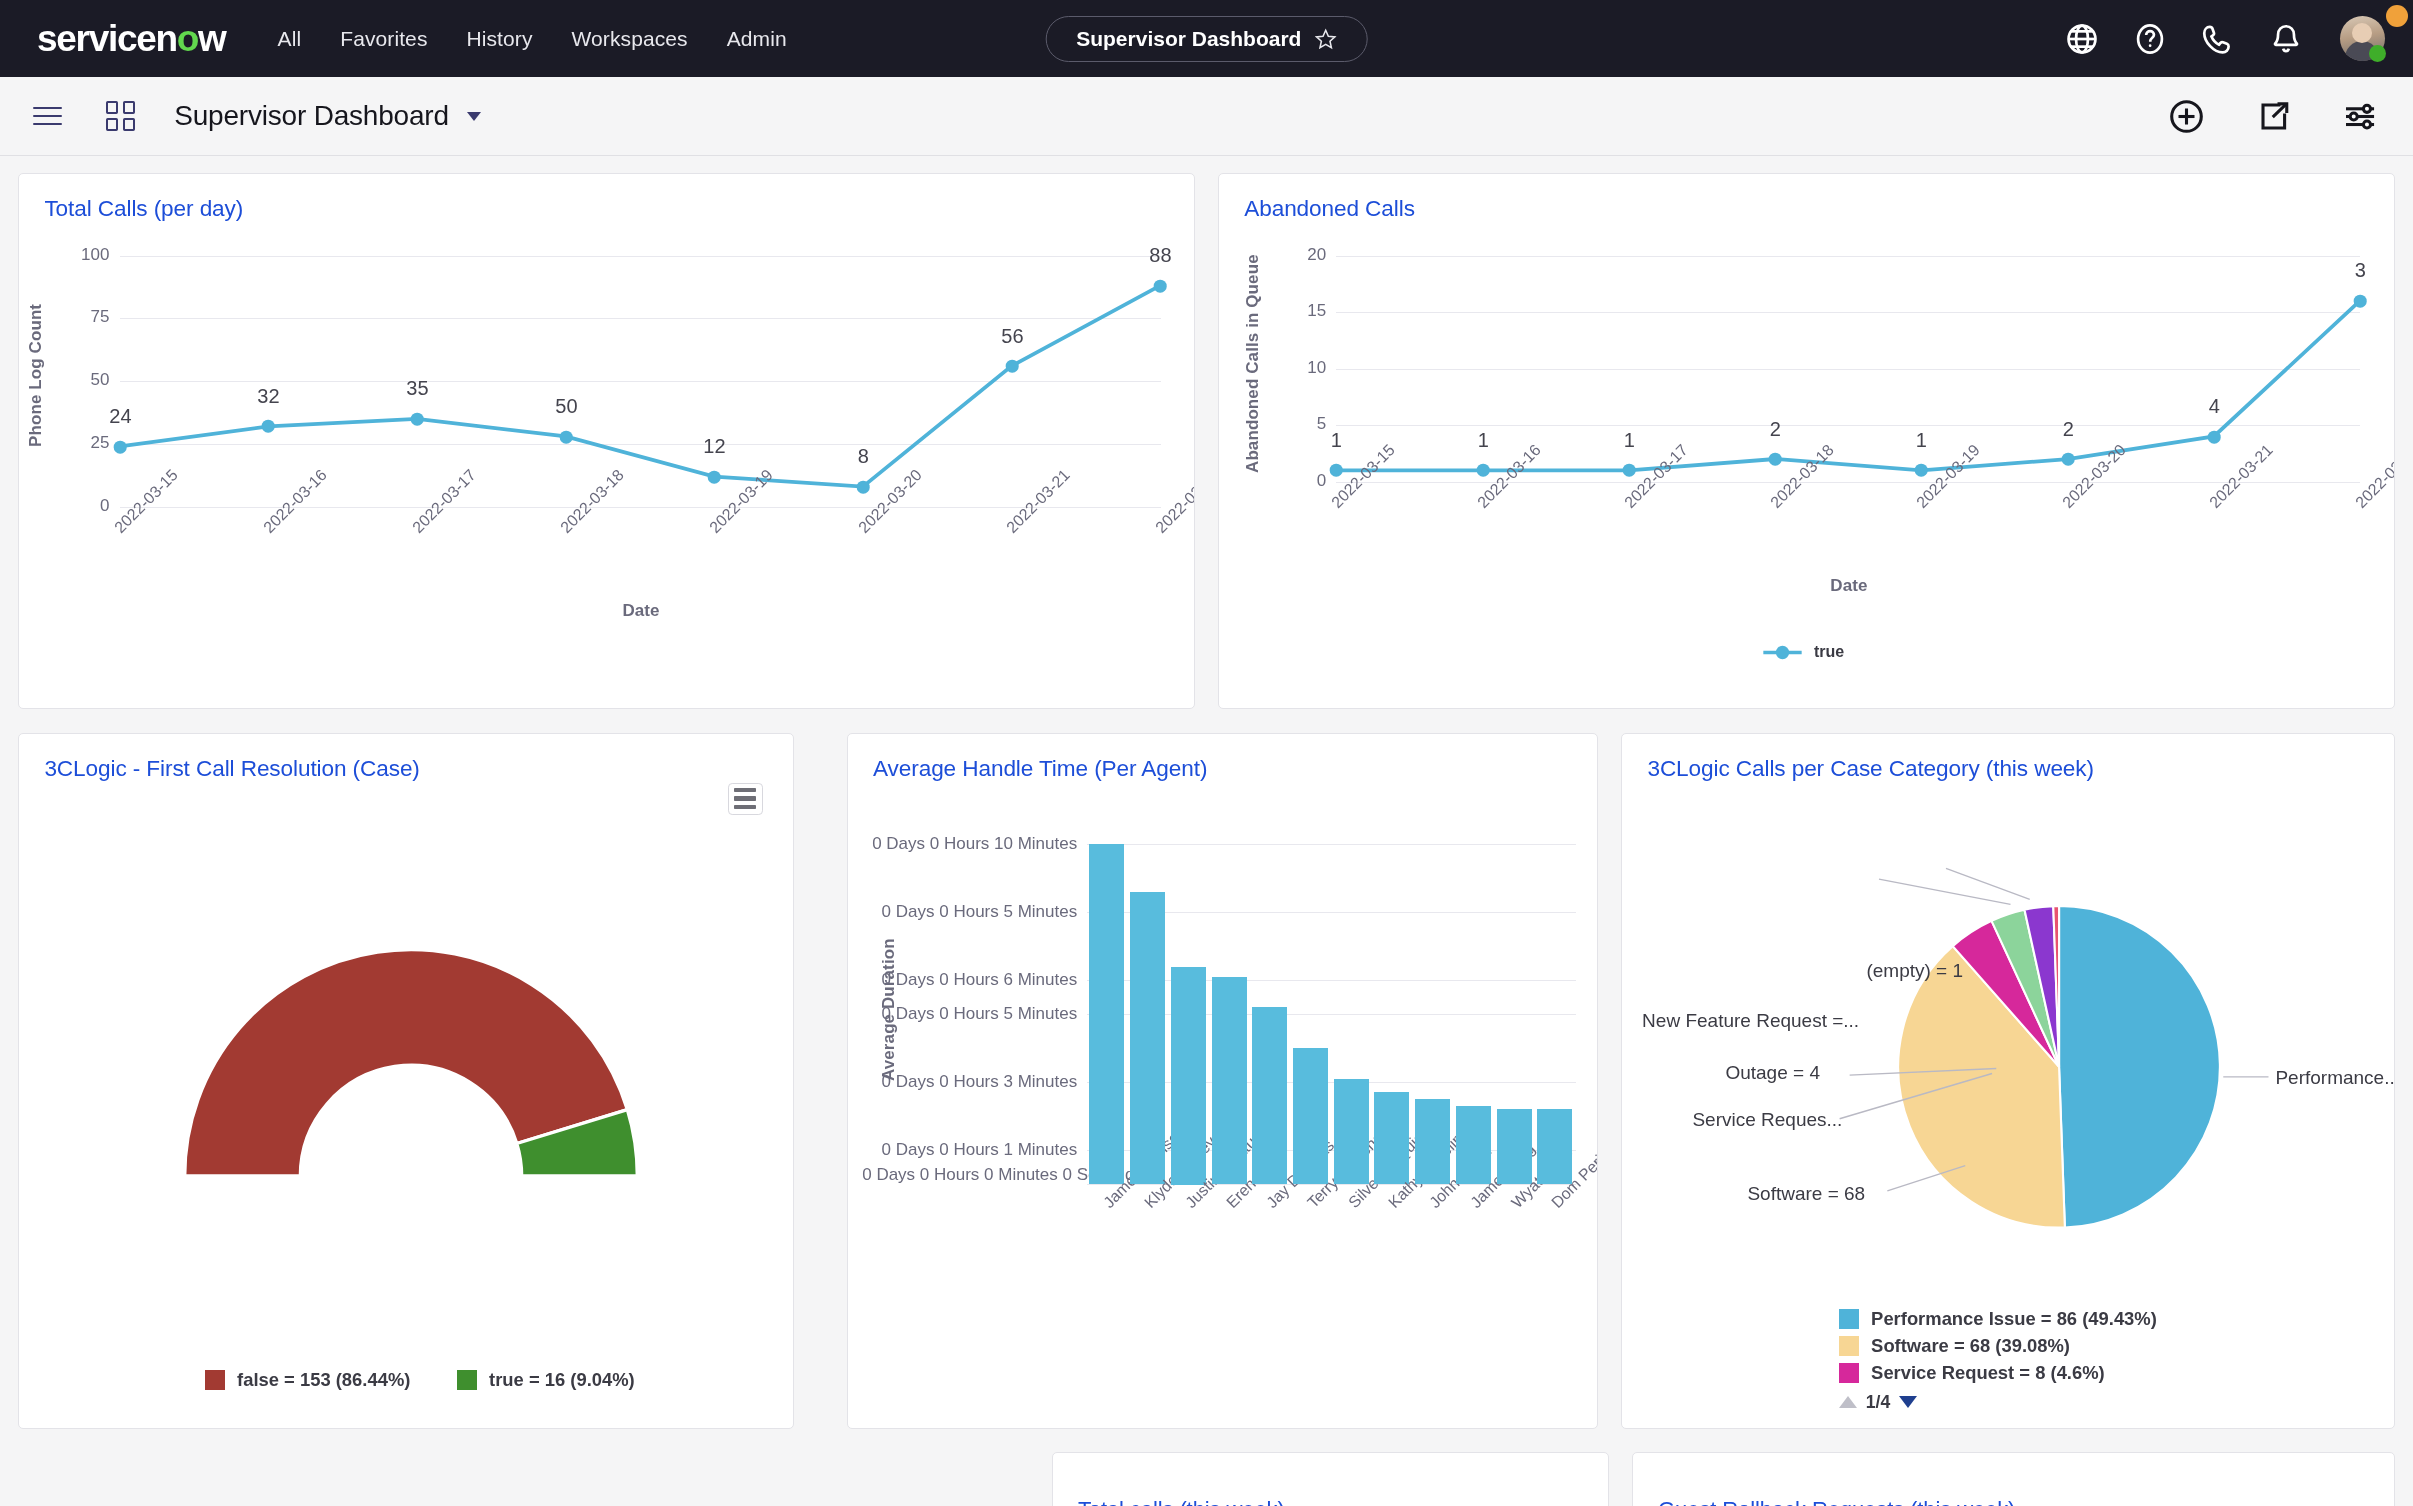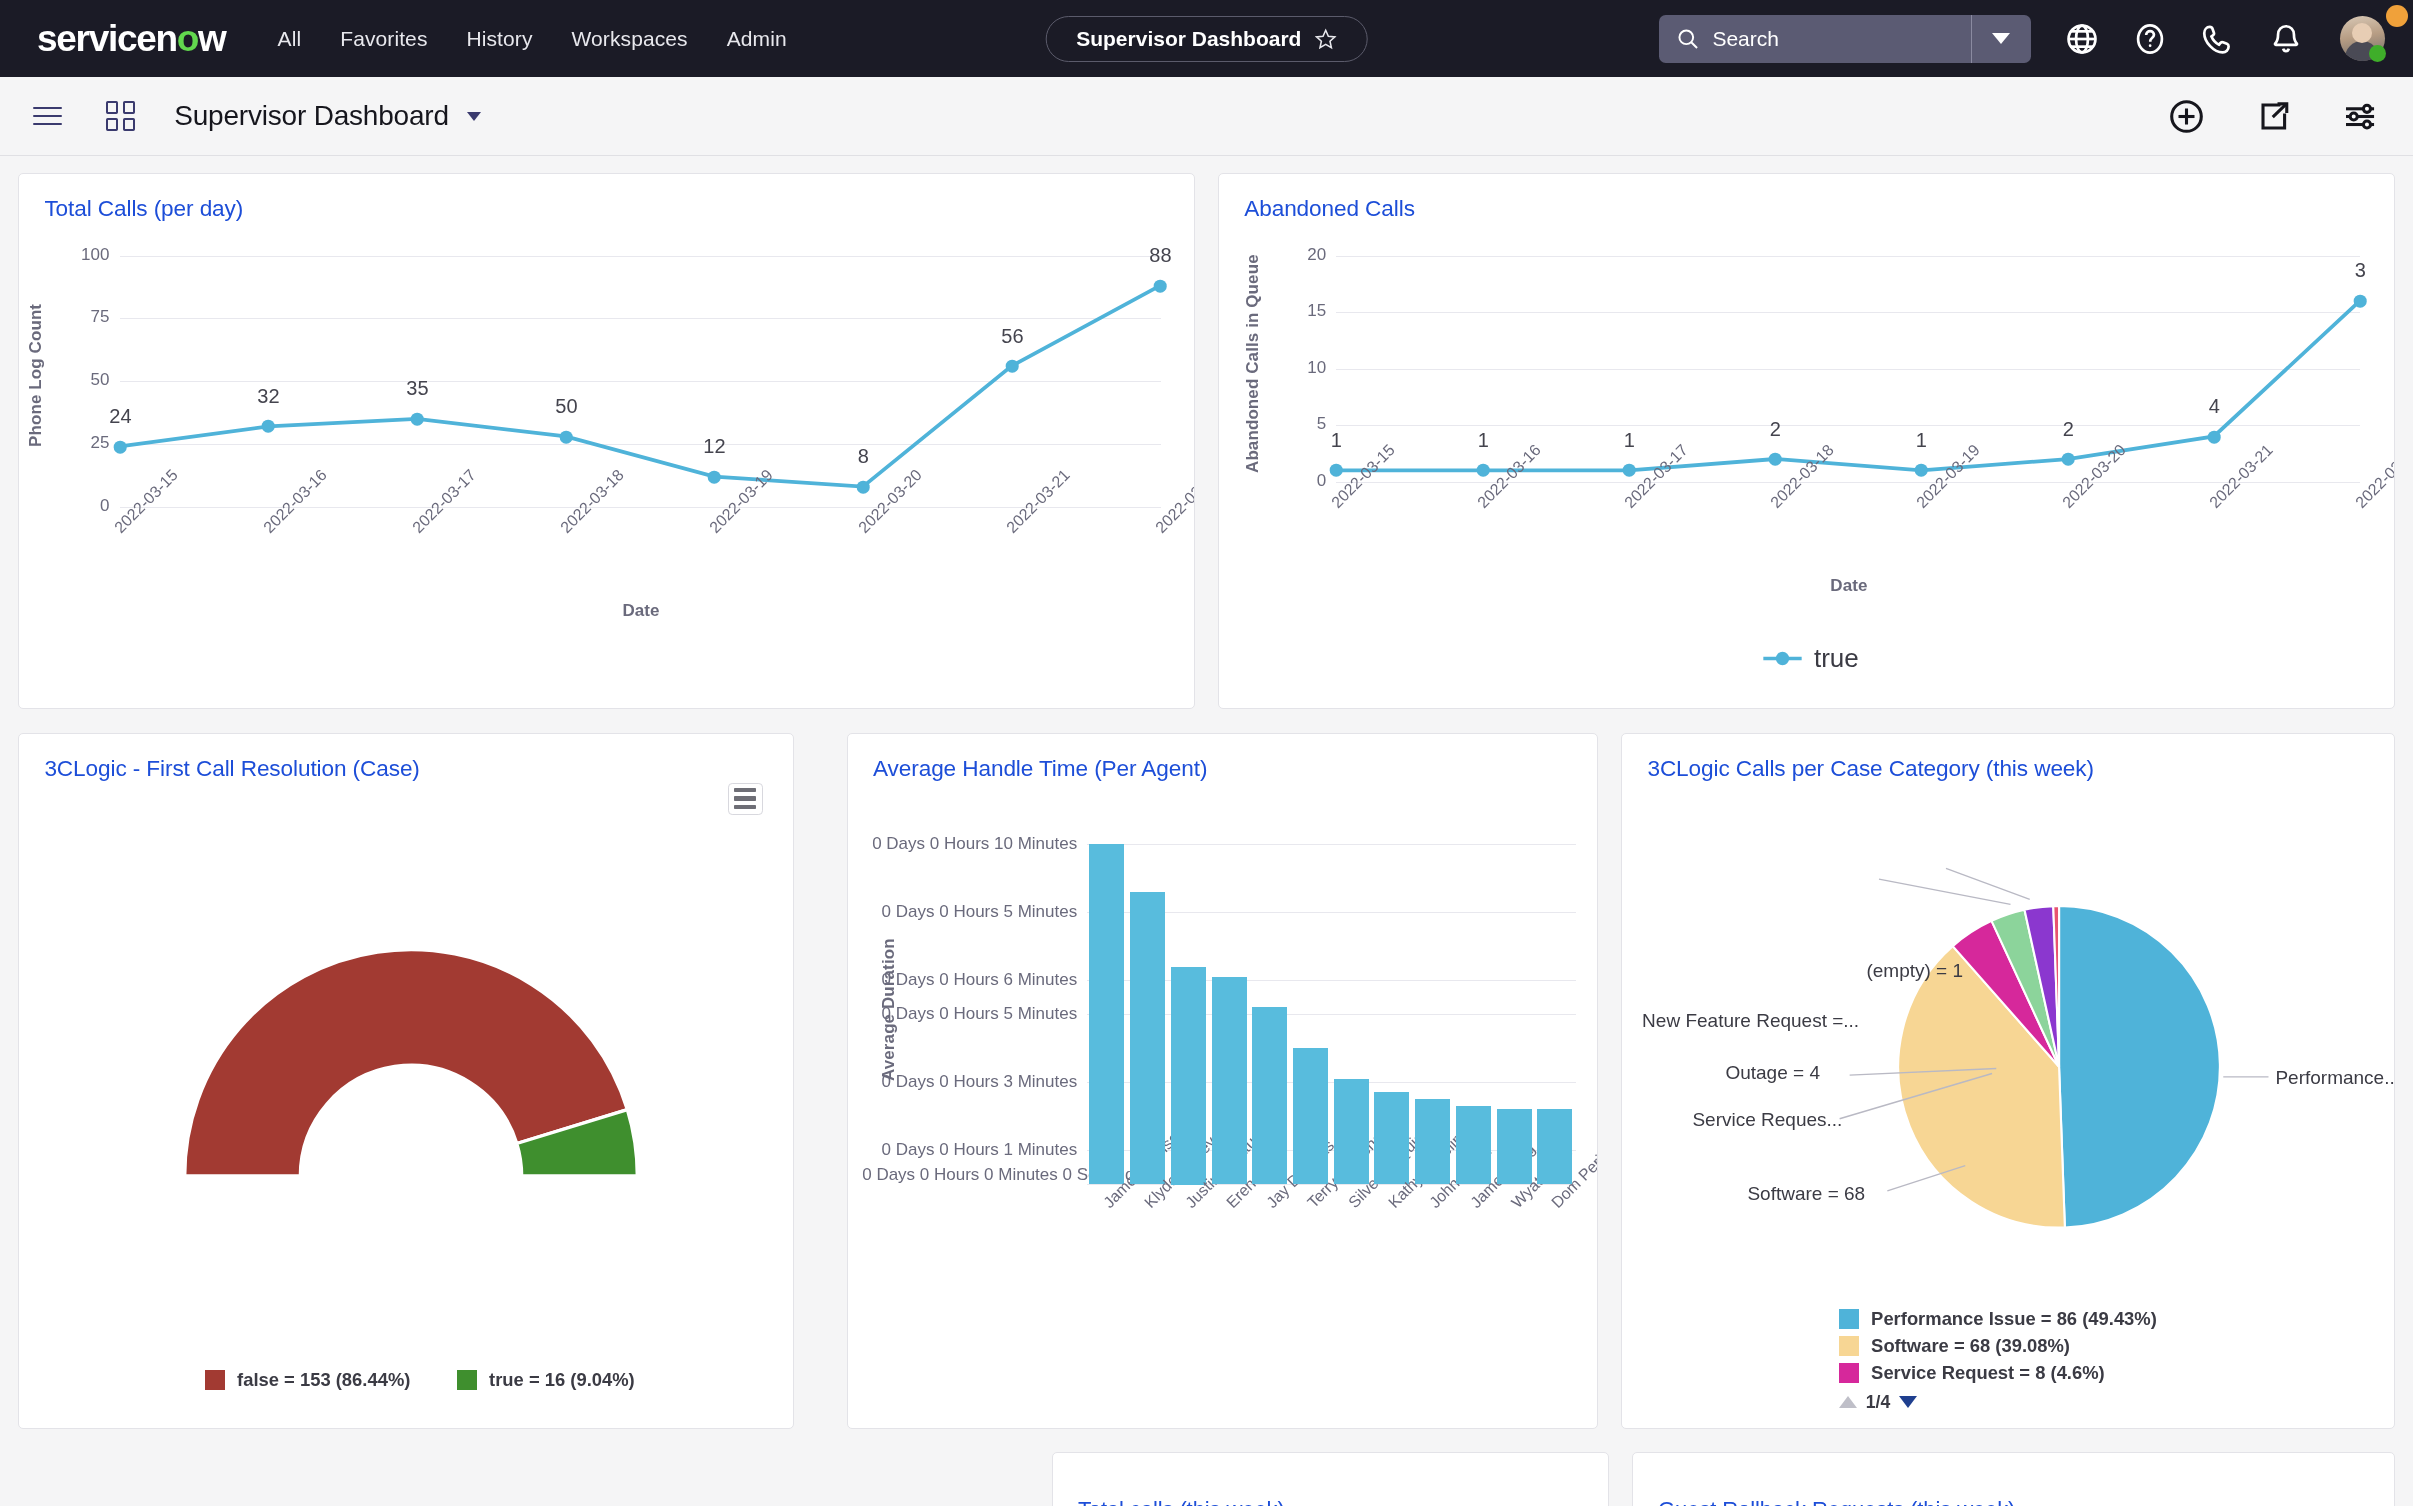--- a/index.html
+++ b/index.html
@@ -169,32 +169,20 @@
   </div>
 
   <div class="tab-pill">
     <span>Supervisor Dashboard</span>
     <svg class="star" viewBox="0 0 24 24">
       <polygon points="12,2.5 14.9,9 22,9.7 16.7,14.4 18.2,21.4 12,17.8 5.8,21.4 7.3,14.4 2,9.7 9.1,9"></polygon>
     </svg>
   </div>
 
   <div class="topnav-right">
-    <div class="searchbox">
-      <div class="sfield">
-        <svg class="search-icon" viewBox="0 0 24 24">
-          <circle cx="10.5" cy="10.5" r="7"></circle>
-            <line x1="15.6" y1="15.6" x2="21.5" y2="21.5"></line>
-        </svg>
-        <input type="text" placeholder="Search" style="">
-      </div>
-      <div class="search-caret">
-        <div class="caret-tri"></div>
-      </div>
-    </div>
 
     <svg class="hicon" viewBox="0 0 24 24">
       <circle cx="12" cy="12" r="9.5"></circle>
         <ellipse cx="12" cy="12" rx="4.2" ry="9.5"></ellipse>
       <line x1="2.5" y1="12" x2="21.5" y2="12"></line>
         <line x1="4" y1="6.6" x2="20" y2="6.6"></line>
         <line x1="4" y1="17.4" x2="20" y2="17.4"></line>
     </svg>
     <svg class="hicon" viewBox="0 0 24 24">
       <ellipse cx="12" cy="12" rx="8.4" ry="9.6"></ellipse>
@@ -343,21 +331,21 @@
           <div class="dot" style="left:1141px;top:79px;background:#4fb3d9"></div>
           <div class="dlabel" style="left:1141px;top:60px">3</div>
           <div class="xtick" style="left:1133px;top:277px">2022-03-22</div>
           <div class="axis-label" style="left:611px;top:354px">Date</div>
           <div class="axis-label vert" style="left:23.5px;top:251px">Abandoned Calls in Queue</div>
           <div class="legend-row" style="left:544px;top:421px">
             <svg width="39" height="15" viewBox="0 0 46 18">
               <line x1="0" y1="9" x2="46" y2="9" stroke="#4fb3d9" stroke-width="4"></line>
               <circle cx="23" cy="9" r="8" fill="#4fb3d9"></circle>
             </svg>
-            <span class="legend-text" style="font-weight:400;font-size:26px">true</span>
+            <span class="legend-text" style="font-weight:700;font-size:16px">true</span>
           </div>
         </div>
     </div>
   </div>
 
   <div class="row row2">
 
     <div class="card card-fcr">
       <div class="card-title">3CLogic - First Call Resolution (Case)</div>
       <div class="export-btn">

